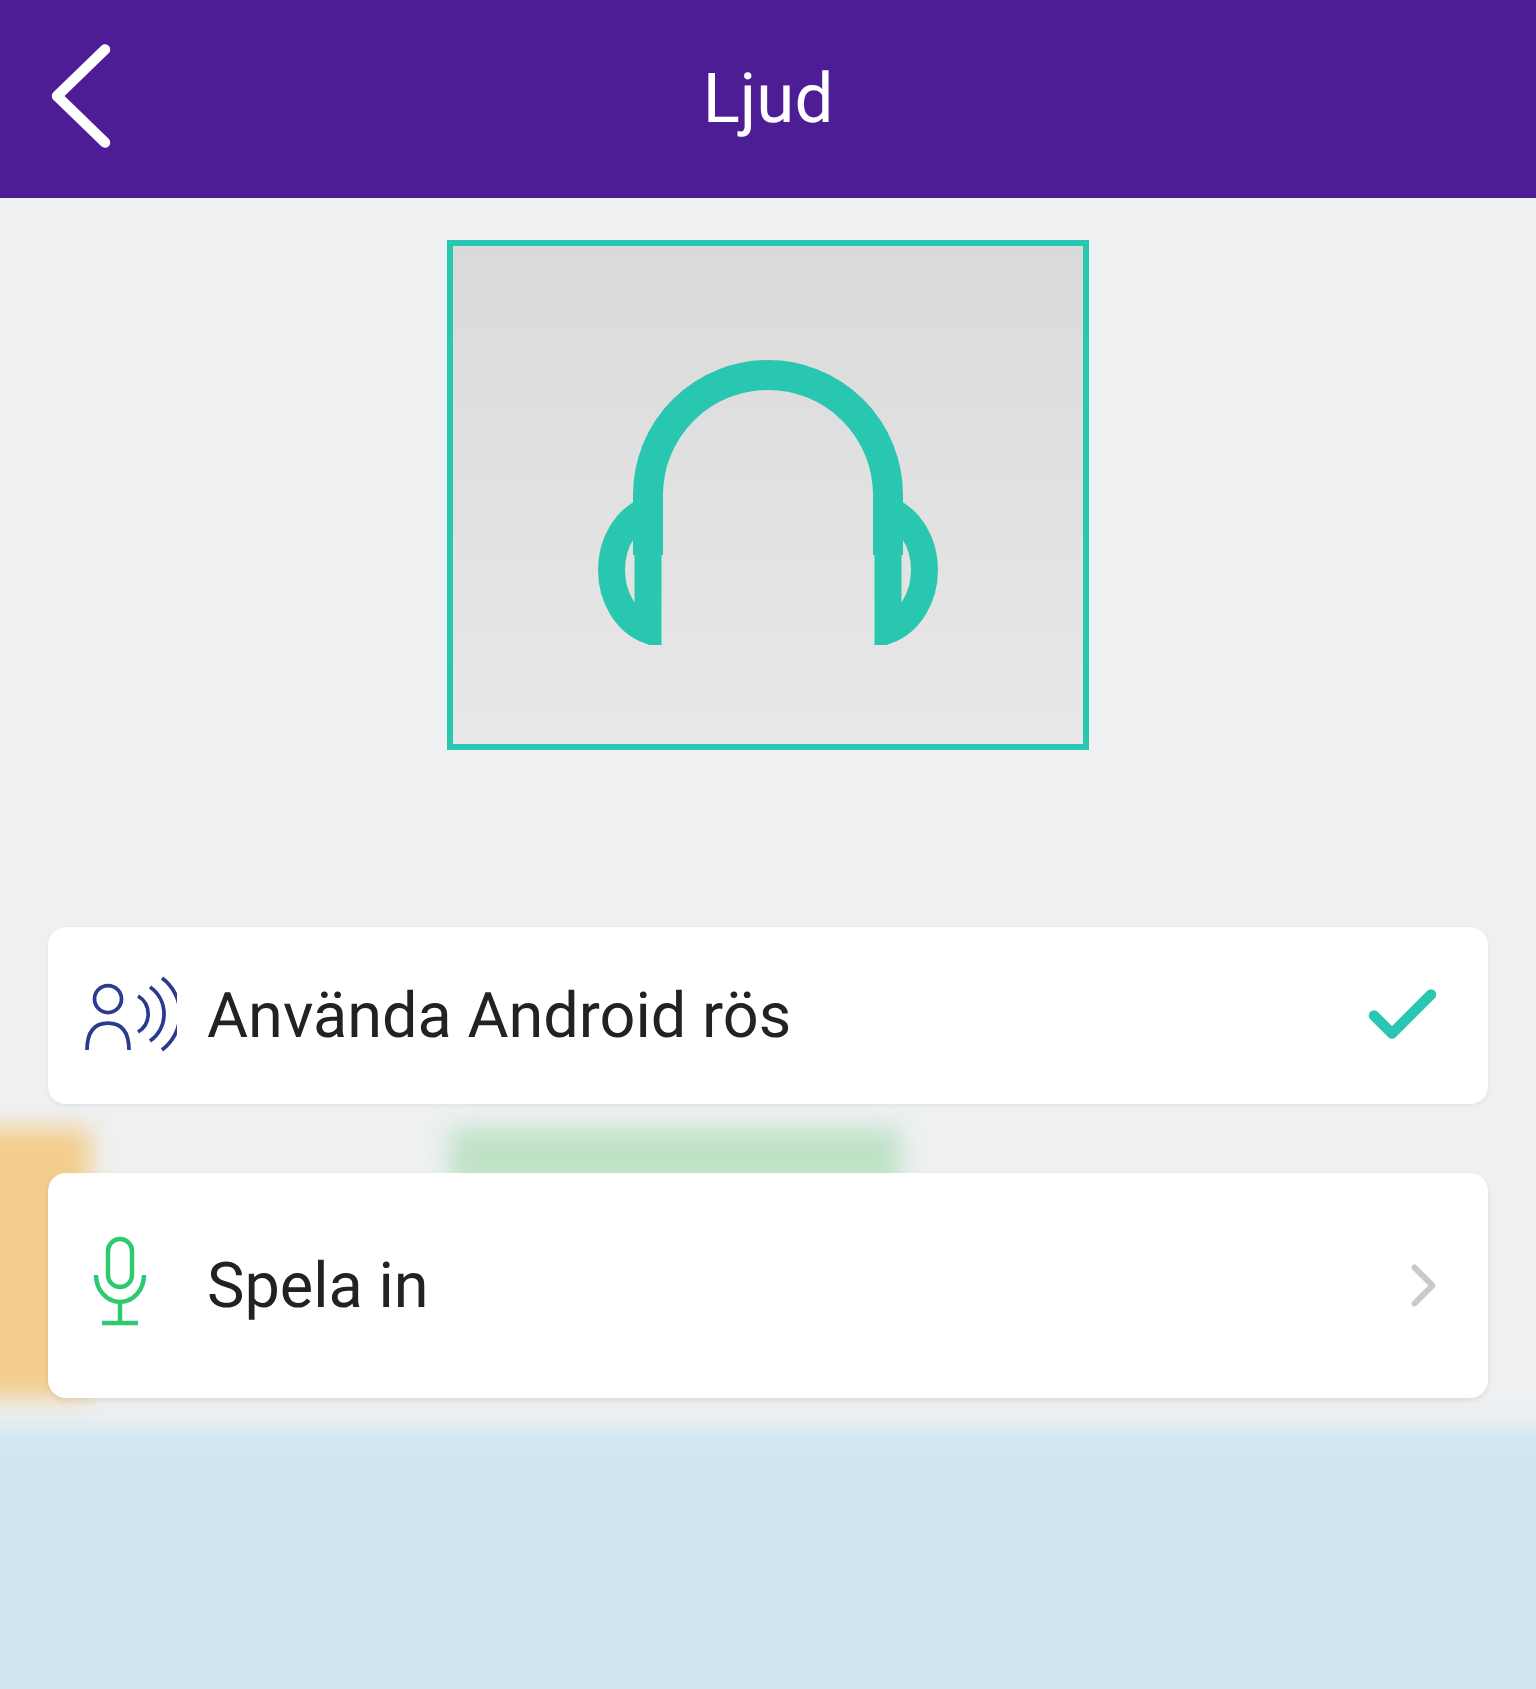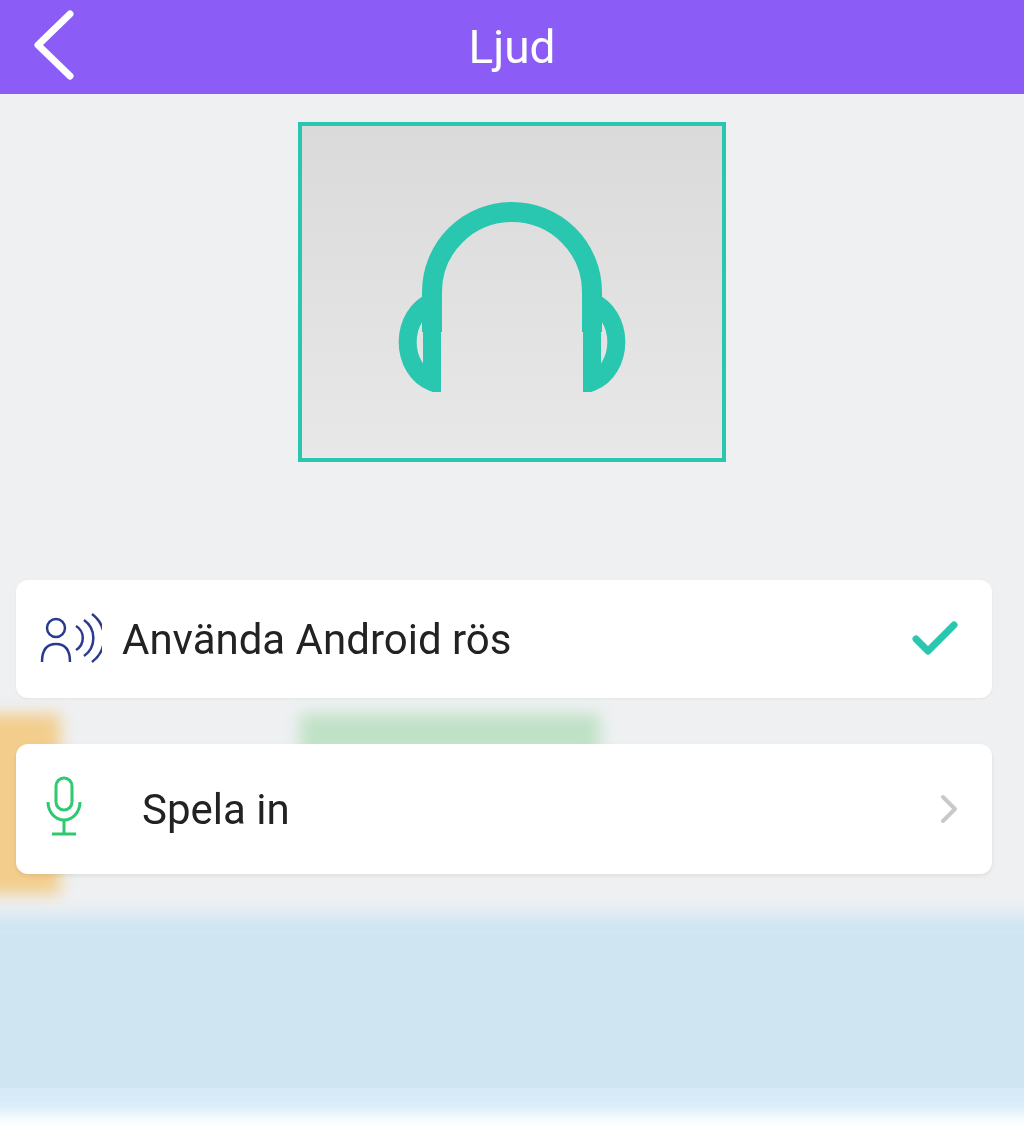--- a/index.html
+++ b/index.html
@@ -8,22 +8,22 @@
       box-sizing: border-box;
     }
     body {
       font-family: -apple-system, BlinkMacSystemFont, "Segoe UI", Roboto, Helvetica, Arial, sans-serif;
       width: 1024px;
       height: 1126px;
       overflow: hidden;
       position: relative;
     }
     .header {
-      background: #8b5cf6;
-      height: 94px;
+      background: #4c1d95;
+      height: 132px;
       display: flex;
       align-items: center;
       position: relative;
     }
     .back-btn {
       position: absolute;
       left: 30px;
       top: 50%;
       transform: translateY(-50%);
       cursor: pointer;
@@ -48,40 +48,39 @@
       width: 428px;
       height: 340px;
       border: 4px solid #29c7b0;
       background: linear-gradient(to bottom, #dadada, #e8e8e8);
       display: flex;
       align-items: center;
       justify-content: center;
     }
     .options-wrap {
       position: absolute;
-      left: 16px;
+      left: 32px;
       right: 32px;
       top: 486px;
     }
     .option-row {
       background: #fff;
       border-radius: 12px;
       height: 118px;
       display: flex;
       align-items: center;
       padding: 0 34px 0 24px;
       margin-bottom: 46px;
       box-shadow: 0 1px 3px rgba(0,0,0,0.05);
       cursor: pointer;
     }
     .option-row.record, .option-row.library {
-      height: 130px;
+      height: 150px;
       margin-bottom: 40px;
       box-shadow: 0 2px 4px rgba(0,0,0,0.08);
-      gap: 20px;
     }
     .option-icon {
       width: 68px;
       display: flex;
       align-items: center;
       justify-content: flex-start;
     }
     .option-label {
       flex: 1;
       font-size: 42px;

